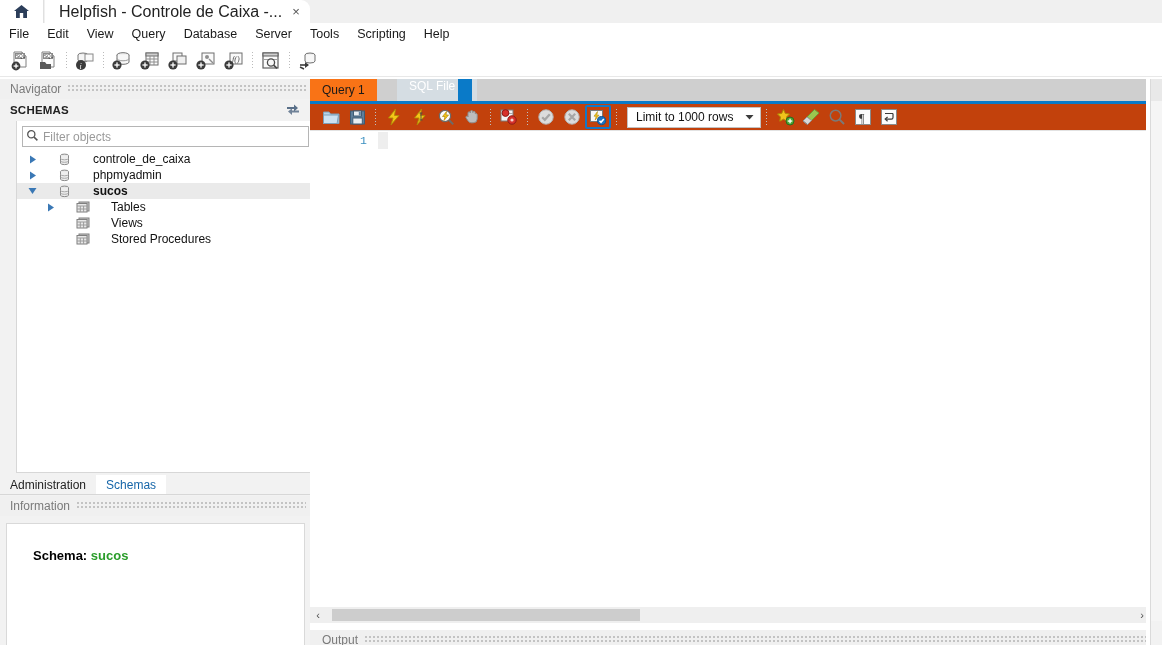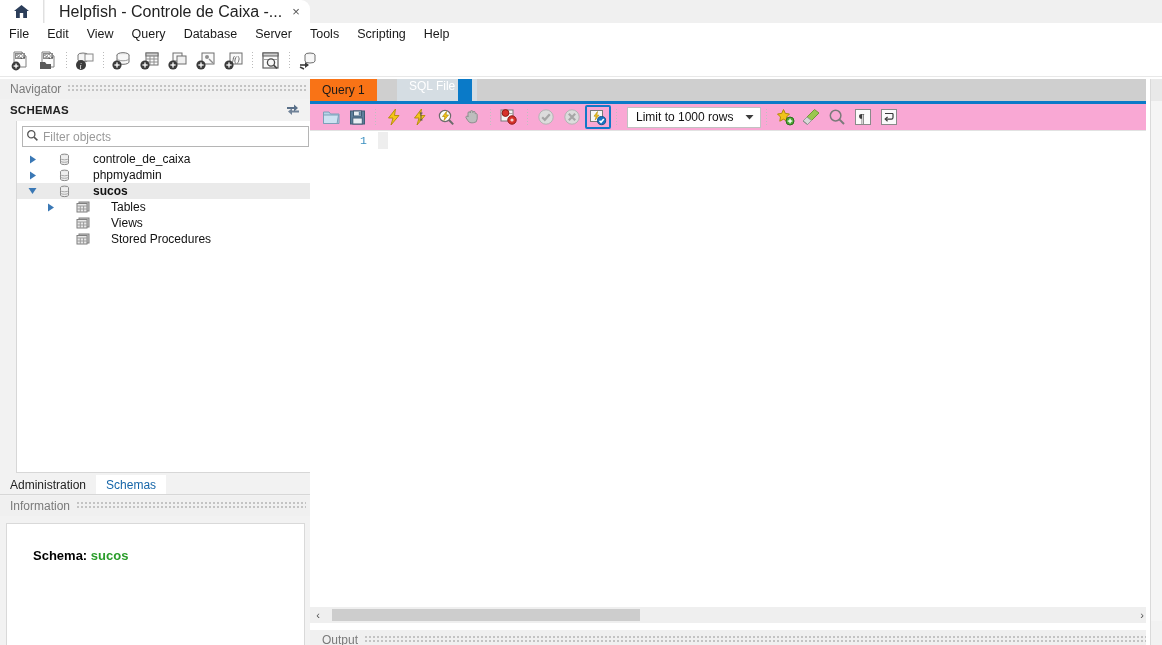--- a/index.html
+++ b/index.html
@@ -159,21 +159,21 @@
   .qtab .xmark { color: #e9eff4; font-size: 12px; }
   .qtab-accent {
     position: absolute; top: 0; height: 22px; width: 14px; background: #0a7ac8;
   }
   .tab-underline {
     position: absolute; left: 0; top: 22px; width: 840px; height: 3px; background: #0a7ac8;
   }
 
   .etoolbar {
     position: absolute; left: 0; top: 25px; width: 840px; height: 27px;
-    background: #f9a8d4; display: flex; align-items: center; padding-left: 8px;
+    background: #c2410c; display: flex; align-items: center; padding-left: 8px;
     border-bottom: 1px solid #e2e2e2;
   }
   .ebtn {
     width: 26px; height: 24px; display: flex; align-items: center; justify-content: center;
     cursor: pointer;
   }
   .ebtn.selected { border: 2px solid #1278c8; border-radius: 2px; width: 26px; height: 24px; }
   .esep {
     width: 1px; height: 16px; margin: 0 5px;
     background: repeating-linear-gradient(to bottom,#c0c0c0 0 1px,transparent 1px 3px);

